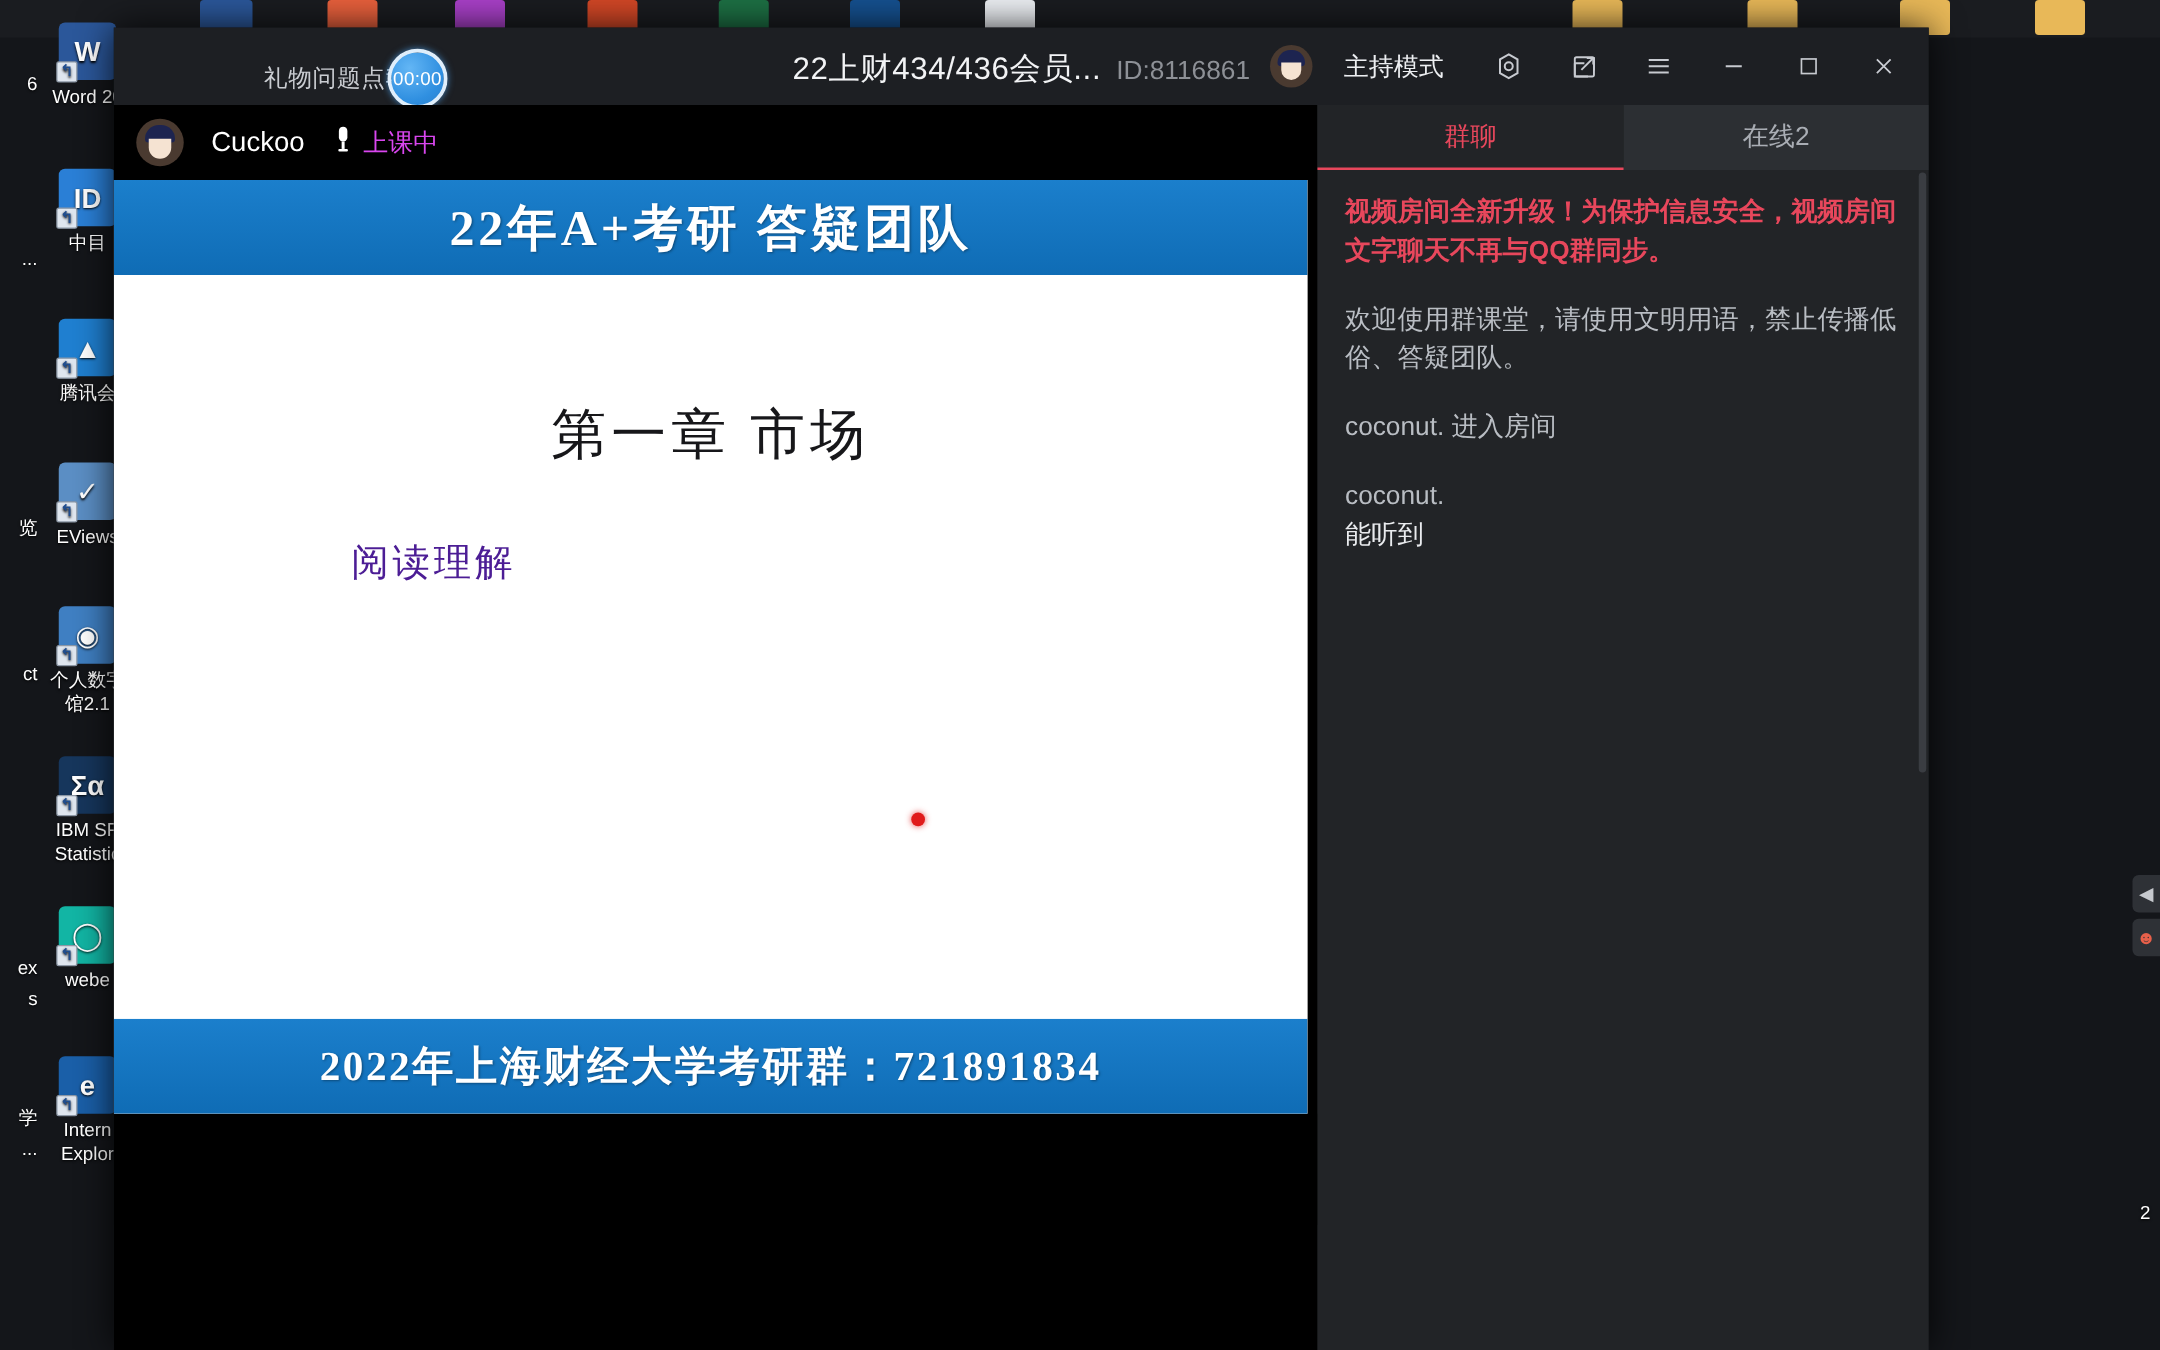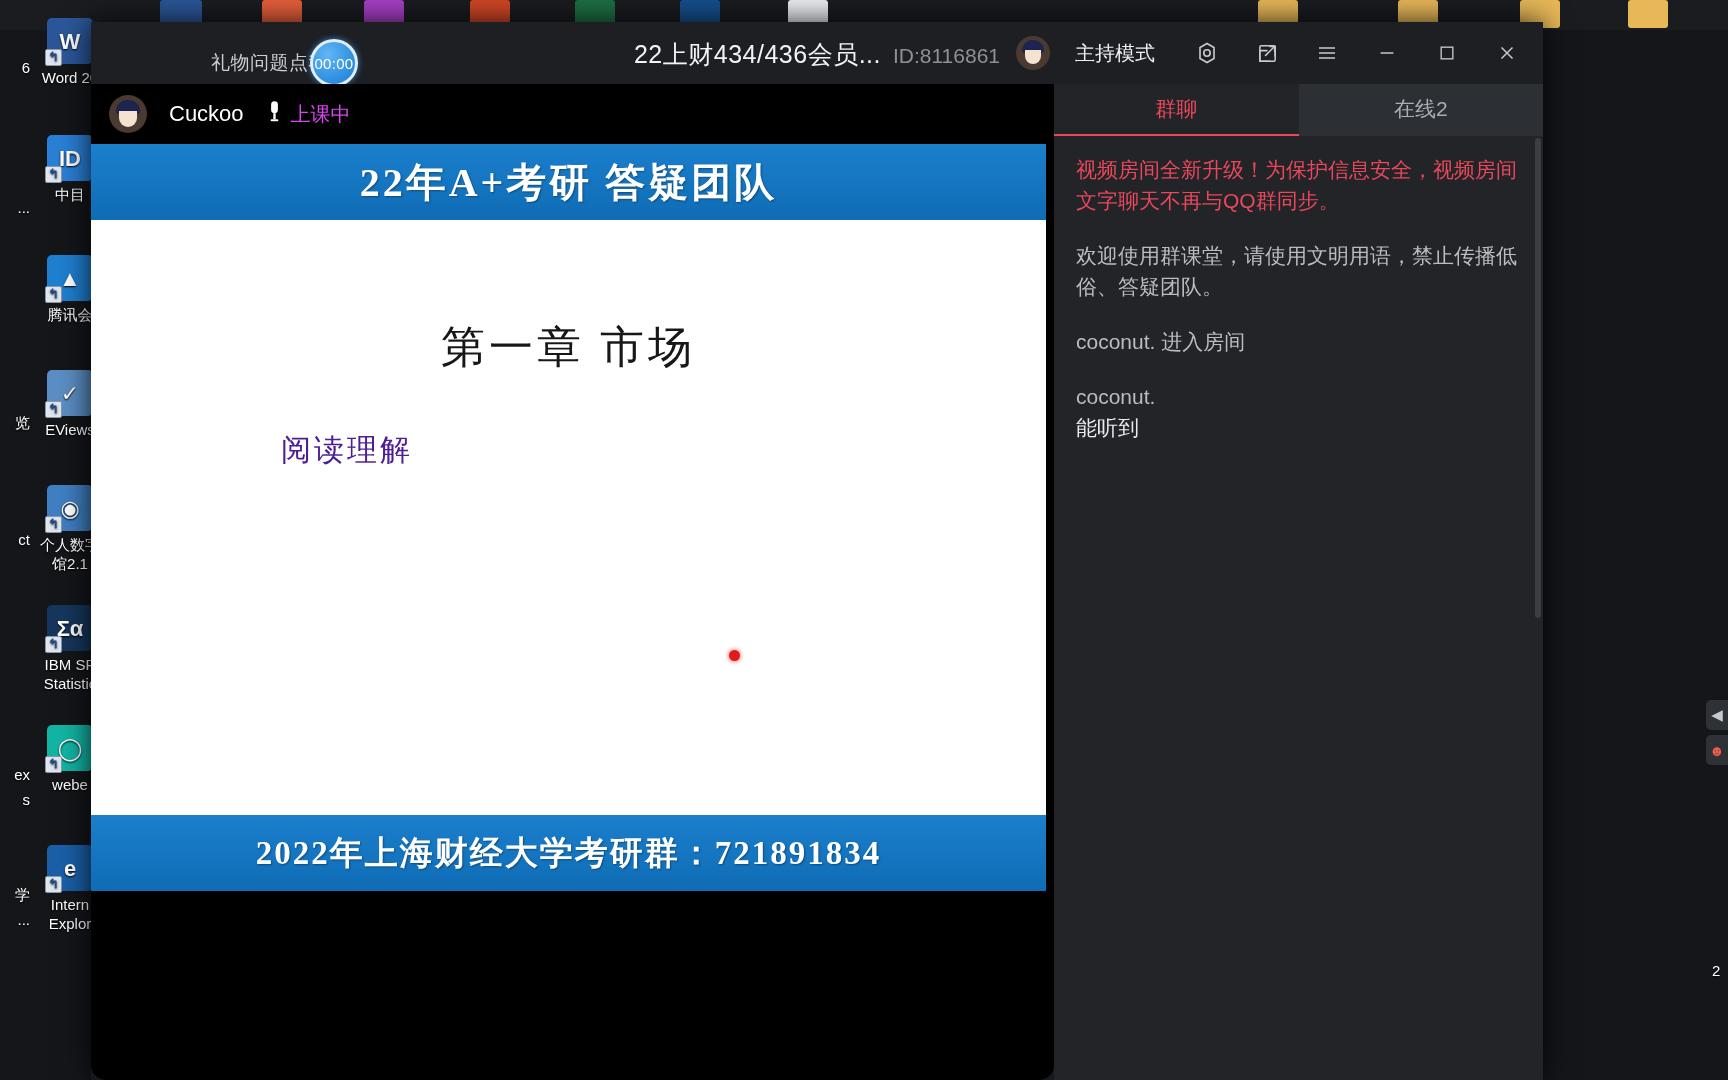--- a/index.html
+++ b/index.html
@@ -98,21 +98,21 @@
   #host-avatar .face { position:absolute; left:9px; top:14px; width:16px; height:14px;
       background:#f5e3d2; border-radius:0 0 8px 8px; }
   #host-mode-label { color: #eceef1; font-size: 20px; margin-right: 14px; }
   .tb-icon {
     width: 44px; height: 46px; display: flex; align-items: center; justify-content: center;
     color: #c7cad0;
   }
 
   
   #body-split { display: flex; height: 996px; }
-  #stage-col { width: 963px; background: #000; position: relative; border-radius: 15px; }
+  #stage-col { width: 963px; background: #000; position: relative; }
   #chat-col  { width: 489px; background: #222427; position: relative; }
 
   
   #presenter-bar {
     height: 60px; display: flex; align-items: center; padding-left: 18px; gap: 22px;
     background: #000;
   }
   #presenter-avatar {
     width: 38px; height: 38px; border-radius: 50%;
     background: #4a3a30; position: relative; overflow: hidden;
@@ -165,21 +165,21 @@
   #chat-tabs { display: flex; height: 52px; }
   .chat-tab {
     flex: 1; display: flex; align-items: center; justify-content: center;
     font-size: 21px; color: #a9adb4; background: #2c2f33;
     border-bottom: 2px solid transparent;
   }
   .chat-tab.active { color: #e8475c; background: #222427; border-bottom-color: #e8475c; }
 
   #chat-scroll { height: 892px; padding: 18px 20px 0 22px; overflow: hidden; position: relative; }
   .chat-msg { font-size: 21px; line-height: 31px; margin-bottom: 24px; color: #b9bdc3; }
-  .chat-msg.notice { color: #e8475c; }
+  .chat-msg.notice { color: #e8475c; font-weight: bold; }
   .chat-msg .sender { color: #b9bdc3; }
   .chat-msg .text-line { color: #e9ebee; }
 
   
   #chat-scrollbar {
     position: absolute; right: 2px; top: 54px; width: 6px; height: 480px;
     background: #3a3d42; border-radius: 3px;
   }
   .edge-float {
     position: absolute; right: -2px; width: 26px; height: 34px;

